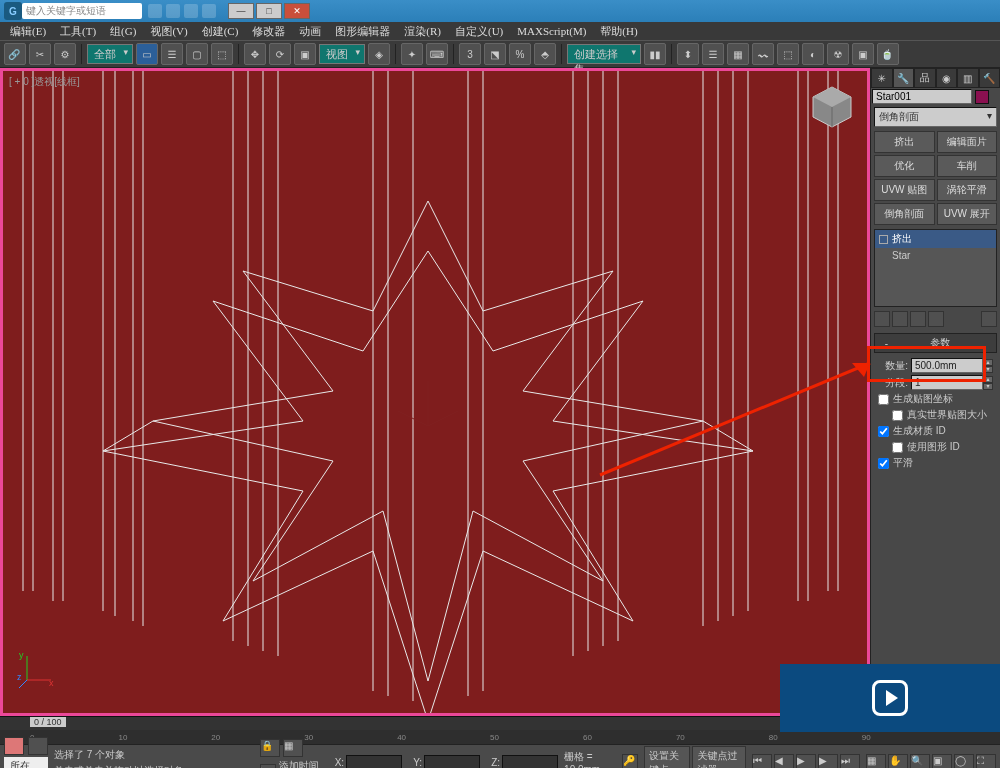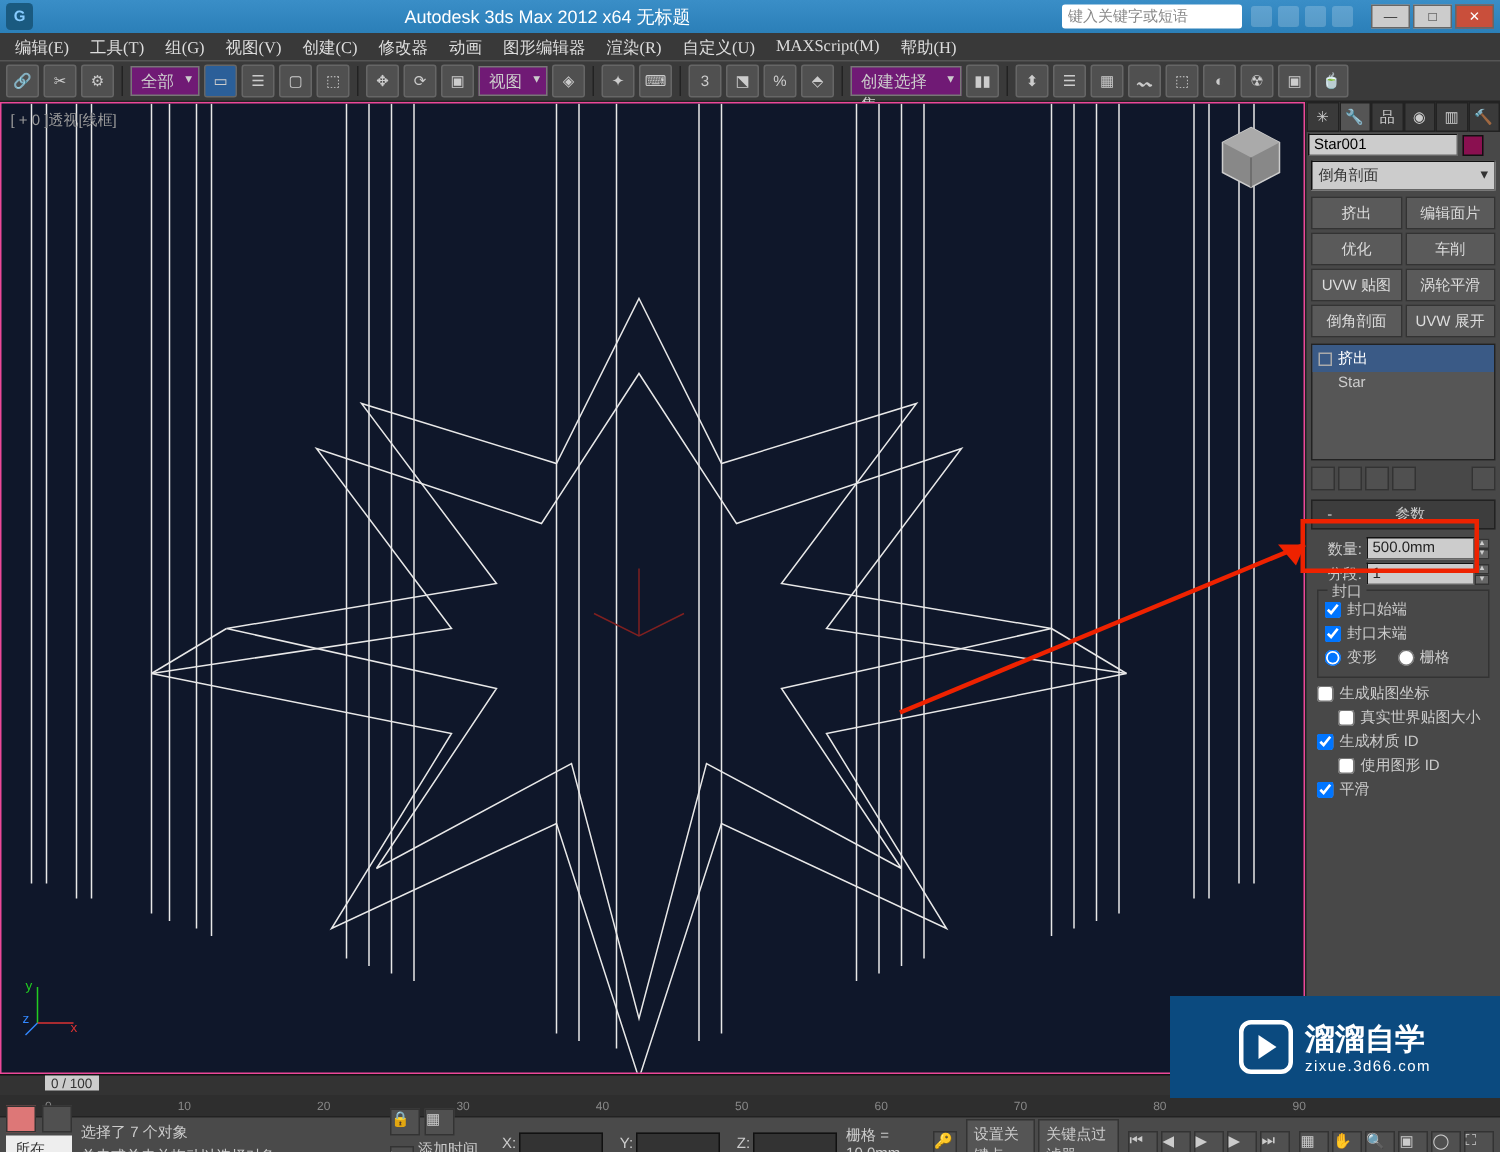--- a/index.html
+++ b/index.html
@@ -11,24 +11,24 @@
 .titlebar .tool-icons { display:flex; gap:4px; margin:0 6px;}
 .titlebar .tool-icons span { width:14px;height:14px;background:#fff3;border-radius:2px;}
 .titlebar .winbtns { display:flex; gap:2px; margin-left:6px;}
 .titlebar .winbtns span { width:26px; height:16px; background:#ccc; border:1px solid #666; display:flex;align-items:center;justify-content:center;font-size:9px;color:#333;}
 .titlebar .winbtns .close { background:#c94f3b; color:#fff; }
 .menubar { height: 18px; background:#393939; display:flex; align-items:center; padding:0 4px; gap:2px; font-size:11px; color:#ddd;}
 .menubar span { padding:2px 6px;font-family:Liberation Serif, serif; }
 .toolbar { height: 28px; background:#3a3a3a; border-top:1px solid #555; border-bottom:1px solid #222; display:flex; align-items:center; padding:0 4px; gap:3px; }
 .toolbar .tbtn { width:22px; height:22px; background:#505050; border:1px solid #666; border-radius:2px; display:flex;align-items:center;justify-content:center; font-size:10px;}
 .toolbar .sep { width:1px; height:20px; background:#222; margin:0 2px;}
-.toolbar .dropdown { height:20px; background:#701a75; border:1px solid #777; padding:2px 16px 2px 6px; font-size:11px; position:relative;}
+.toolbar .dropdown { height:20px; background:#0f766e; border:1px solid #777; padding:2px 16px 2px 6px; font-size:11px; position:relative;}
 .toolbar .dropdown::after { content:"▾"; position:absolute; right:4px; top:2px; font-size:9px;}
 .main { display:flex; height: 648px; }
-.viewport { flex:1; background:#0f172a; position:relative; border:1px solid #ec4899; overflow:hidden;}
+.viewport { flex:1; background:#7f1d1d; position:relative; border:3px solid #ec4899; overflow:hidden;}
 .viewport-label { position:absolute; top:4px; left:6px; color:#999; font-size:10px; z-index:3;}
 .viewport svg.star { position:absolute; top:0; left:0; z-index:1;}
 .viewport .axis { position:absolute; bottom:20px; left:14px; font-size:12px; z-index:3;}
 .viewport .viewcube { position:absolute; top:10px; right:10px; width:50px;height:50px; z-index:3;}
 .right-panel { width:130px; background:#484848; border-left:1px solid #222; display:flex; flex-direction:column; font-size:10px;}
 .panel-tabs { height:20px; display:flex; background:#3a3a3a;}
 .panel-tabs span { flex:1; border:1px solid #222; display:flex;align-items:center;justify-content:center;}
 .panel-tabs span.active { background:#555;}
 .obj-name { margin:1px; }
 .obj-name .colorswatch { display:inline-block; width:14px; height:14px; background:#8a1050; border:1px solid #111; vertical-align:middle;}
@@ -76,21 +76,20 @@
 .watermark .playicon::after { content:""; border-left:12px solid #fff; border-top:8px solid transparent; border-bottom:8px solid transparent; margin-left:3px;}
 .watermark .wt-text { color:#fff; }
 .watermark .wt-text .big { font-size:20px; font-weight:bold;}
 .watermark .wt-text .small { font-size:10px; letter-spacing:1px;}
 </style>
 </head>
 <body>
 
 <div class="titlebar">
   <div class="logo">G</div>
-  <div class="title">Autodesk 3ds Max 2012 x64   无标题</div>
   <div class="search">键入关键字或短语</div>
   <div class="tool-icons">
     <span></span>
     <span></span>
     <span></span>
     <span></span>
   </div>
   <div class="winbtns">
     <span>—</span>
     <span>□</span>
@@ -296,35 +295,20 @@
         <div class="param-row">
           <label>分段:</label>
           <div class="spinner">
               <input value="1" style="">
               <div class="arrows">
                 <span>▴</span>
                 <span>▾</span>
               </div>
             </div>
         </div>
-        <div class="group">
-          <div class="group-title">封口</div>
-          <div class="chk-row">
-              <input type="checkbox" checked="" style="">
-              <span>封口始端</span>
-            </div>
-          <div class="chk-row">
-              <input type="checkbox" checked="" style="">
-              <span>封口末端</span>
-            </div>
-          <div class="chk-row">
-            <input type="radio" checked="" style=""><span>变形</span>
-            &nbsp;&nbsp;<input type="radio" style=""><span>栅格</span>
-          </div>
-        </div>
         <div class="chk-row">
             <input type="checkbox" style="">
             <span>生成贴图坐标</span>
           </div>
         <div class="chk-row" style="padding-left:14px">
             <input type="checkbox" style="">
             <span>真实世界贴图大小</span>
           </div>
         <div class="chk-row">
             <input type="checkbox" checked="" style="">
@@ -427,17 +411,13 @@
 </div>
 
 <div class="redbox" style="left:867px; top:346px; width:119px; height:36px;"></div>
 <svg class="redarrow" style="left:590px; top:355px;" width="300" height="130">
   <line x1="10" y1="120" x2="280" y2="8" stroke="#e20" stroke-width="3"></line>
   <polygon points="280,8 262,8 274,22" fill="#e20"></polygon>
 </svg>
 
 <div class="watermark">
   <div class="playicon"></div>
-  <div class="wt-text">
-    <div class="big">溜溜自学</div>
-    <div class="small">zixue.3d66.com</div>
-  </div>
 </div>
 
 </body></html>

